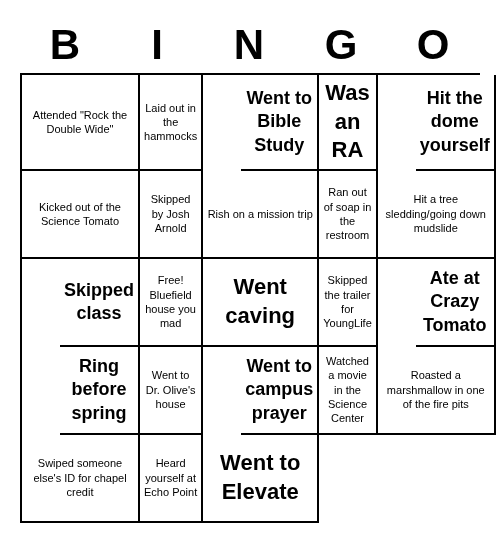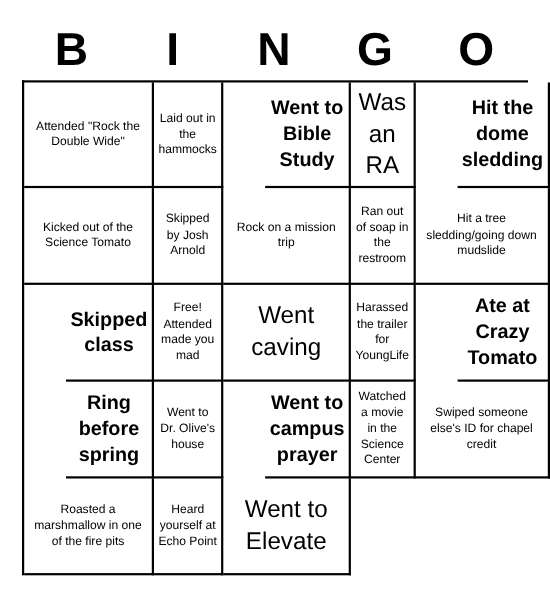--- a/index.html
+++ b/index.html
@@ -45,52 +45,52 @@
       font-size: 11px;
       line-height: 1.3;
     }
     .cell.large {
       font-size: 18px;
       font-weight: bold;
       margin-left: 38px;
     }
     .cell.xlarge {
       font-size: 22px;
-      font-weight: normal;
+      font-weight: bold;
     }
   </style>
 </head>
 <body>
 
 <div class="bingo-container">
   <div class="bingo-title">
   <span>B</span>
       <span>I</span>
       <span>N</span>
       <span>G</span>
       <span>O</span>
     </div>
   <div class="bingo-grid">
   <div class="cell">Attended "Rock the Double Wide"</div>
       <div class="cell">Laid out in the hammocks</div>
       <div class="cell large">Went to Bible Study</div>
       <div class="cell xlarge">Was an RA</div>
-      <div class="cell large">Hit the dome sledding</div>
+      <div class="cell large">Hit the dome yourself</div>
       <div class="cell">Kicked out of the Science Tomato</div>
       <div class="cell">Skipped by Josh Arnold</div>
-      <div class="cell">Rock on a mission trip</div>
+      <div class="cell">Rish on a mission trip</div>
       <div class="cell">Ran out of soap in the restroom</div>
       <div class="cell">Hit a tree sledding/going down mudslide</div>
       <div class="cell large">Skipped class</div>
-      <div class="cell">Free! Attended made you mad</div>
+      <div class="cell">Free! Bluefield house you mad</div>
       <div class="cell xlarge">Went caving</div>
-      <div class="cell">Harassed the trailer for YoungLife</div>
+      <div class="cell">Skipped the trailer for YoungLife</div>
       <div class="cell large">Ate at Crazy Tomato</div>
       <div class="cell large">Ring before spring</div>
       <div class="cell">Went to Dr. Olive's house</div>
       <div class="cell large">Went to campus prayer</div>
       <div class="cell">Watched a movie in the Science Center</div>
+      <div class="cell">Roasted a marshmallow in one of the fire pits</div>
       <div class="cell">Swiped someone else's ID for chapel credit</div>
-      <div class="cell">Roasted a marshmallow in one of the fire pits</div>
       <div class="cell">Heard yourself at Echo Point</div>
       <div class="cell xlarge">Went to Elevate</div>
     </div>
 </div>
 
 </body></html>

